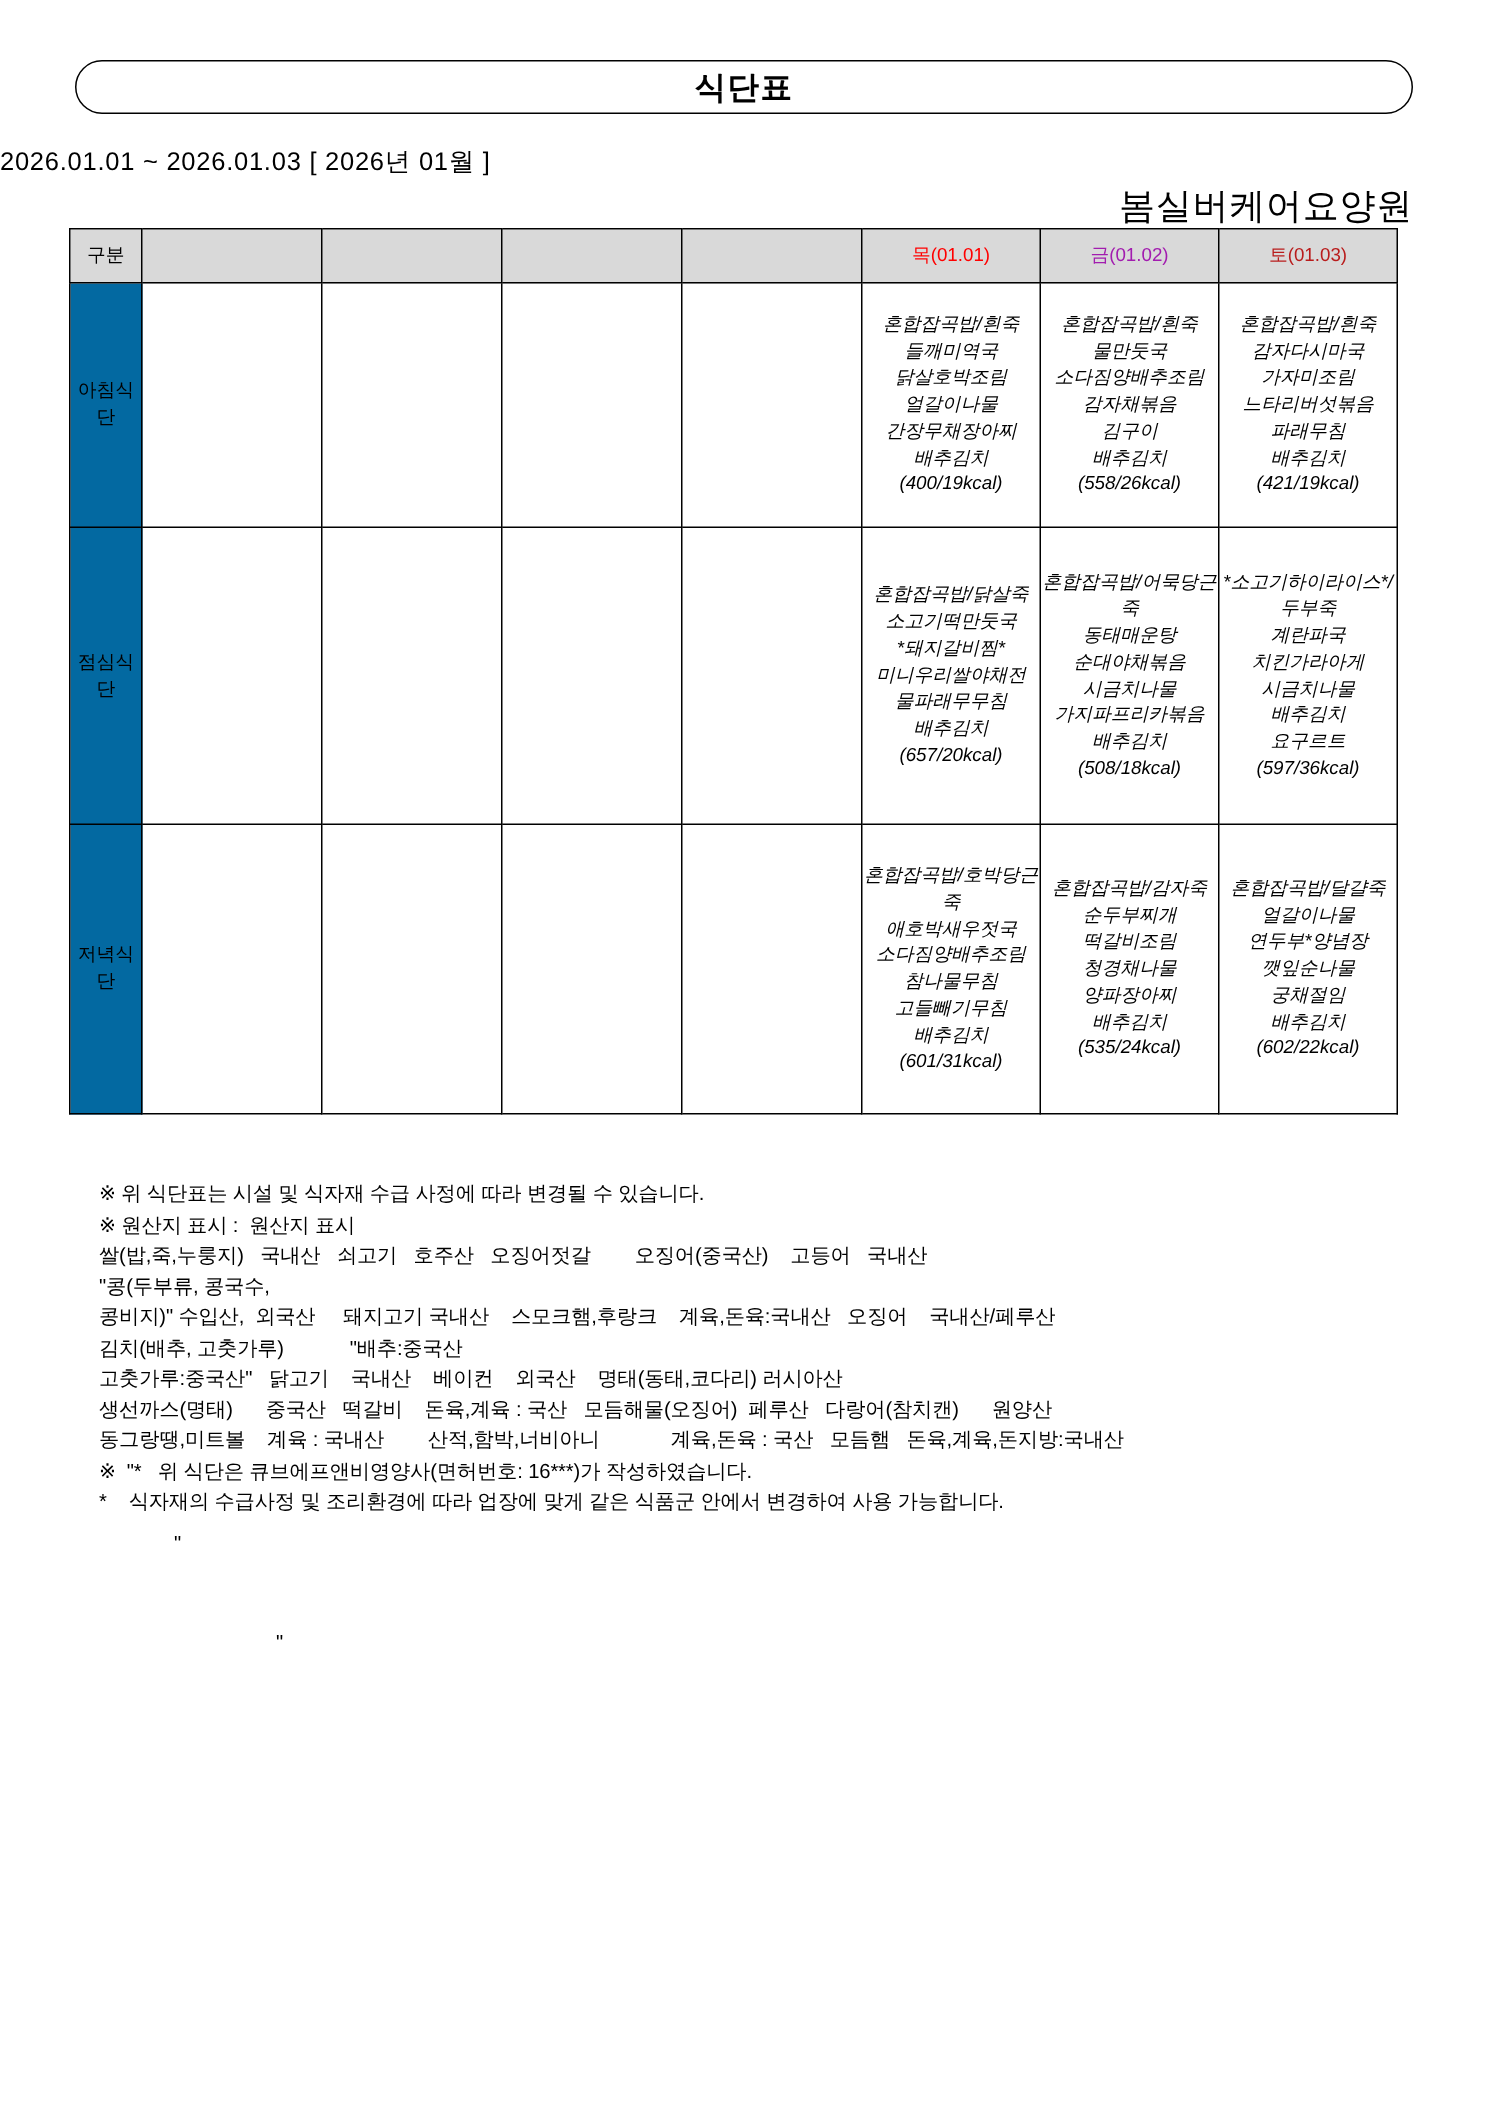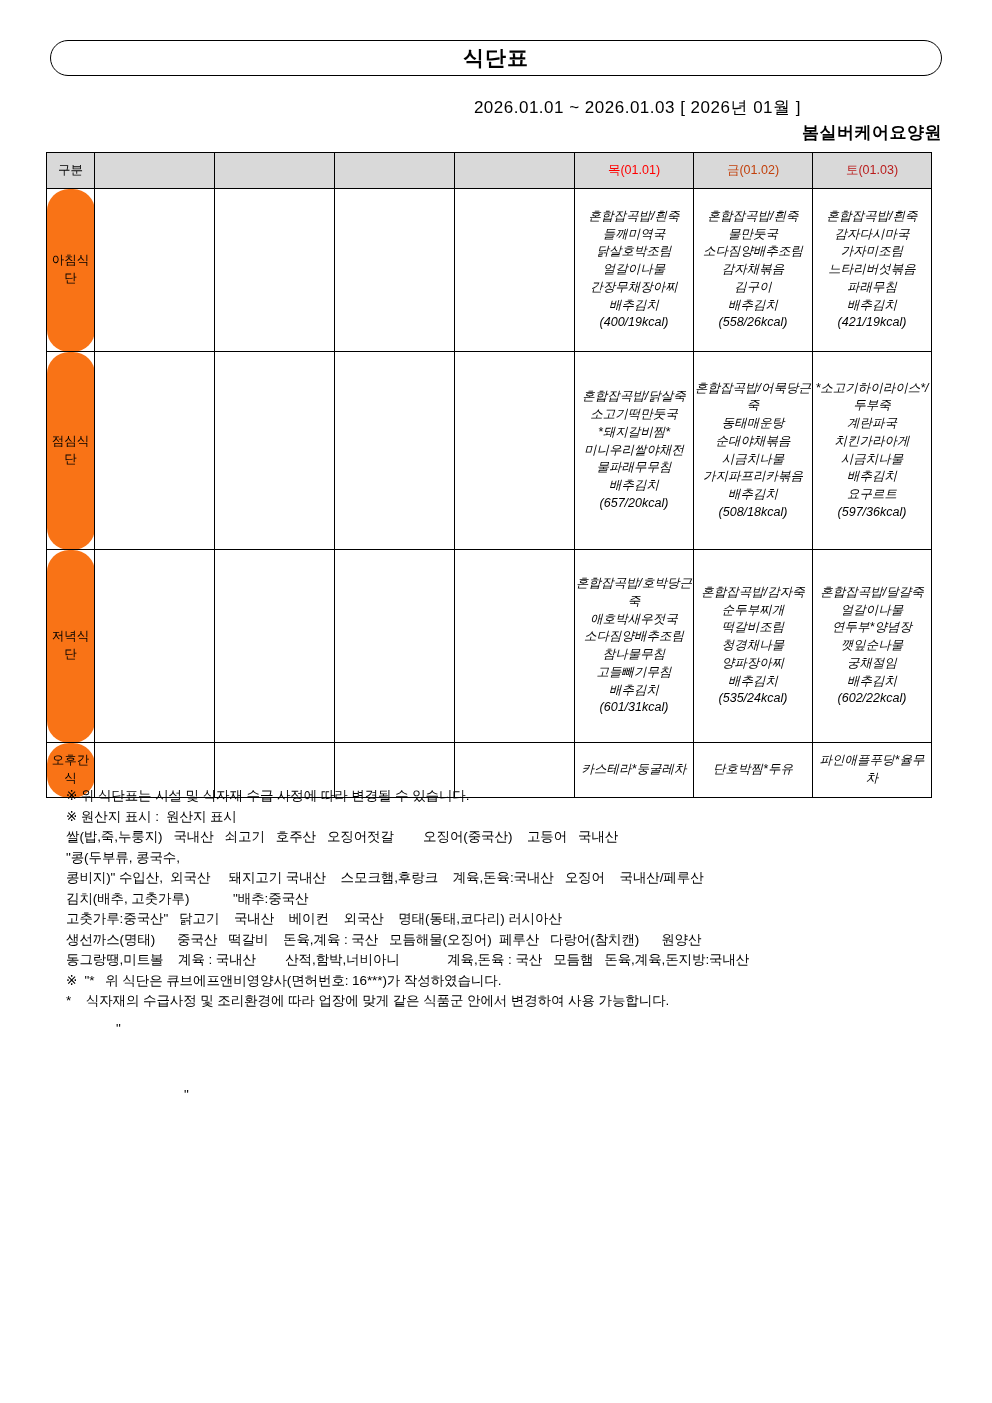--- a/index.html
+++ b/index.html
@@ -34,31 +34,31 @@
     font-size: 21px;
     font-weight: bold;
     letter-spacing: 1px;
   }
 
   #date-range {
     position: absolute;
     left: 0;
     top: 96px;
     width: 801px;
-    text-align: right;
+    text-align: left;
     font-size: 17px;
     letter-spacing: 0.5px;
   }
 
   #facility-name {
     position: absolute;
     right: 50px;
     top: 121px;
-    font-size: 17px;
-    font-weight: bold;
+    font-size: 24px;
+    font-weight: normal;
     letter-spacing: 0.5px;
   }
 
   
   #menu-table {
     position: absolute;
     left: 46px;
     top: 152px;
     width: 880px;
     border-collapse: collapse;
@@ -77,29 +77,28 @@
   .col-blank { width: 120px; }
   .col-day   { width: 119px; }
 
   .hdr-cell {
     background: #d9d9d9;
     height: 31px;
     font-size: 13px;
   }
   .hdr-gubun { background: #d9d9d9; font-size: 13.5px; }
   .day-thu { color: #ff0000; }
-  .day-fri { color: #c2410c; margin-top: 21px; }
+  .day-fri { color: #a21caf; margin-top: 21px; }
   .day-sat { color: #b91c1c; }
 
   .row-label {
-    background: #f97316;
+    background: #0369a1;
     font-size: 13.5px;
     line-height: 1.45;
     width: 48px;
-    border-radius: 22px;
   }
   .menu-cell {
     line-height: 1.48;
     padding: 5px 2px;
     font-style: italic;
   }
   .menu-cell .line { display: block; }
 
   .r-breakfast td { height: 158px; }
   .r-lunch td     { height: 193px; }
@@ -256,35 +255,19 @@
         <td class="menu-cell">
           <span class="line">혼합잡곡밥/달걀죽</span>
           <span class="line">얼갈이나물</span>
           <span class="line">연두부*양념장</span>
           <span class="line">깻잎순나물</span>
           <span class="line">궁채절임</span>
           <span class="line">배추김치</span>
           <span class="line">(602/22kcal)</span>
         </td>
       </tr>
-      <tr class="r-snack">
-        <td class="row-label"><span class="line">오후</span><span class="line">간식</span></td>
-        <td></td>
-        <td></td>
-        <td></td>
-        <td></td>
-        <td class="menu-cell">
-          <span class="line">카스테라*둥굴레차</span>
-        </td>
-        <td class="menu-cell">
-          <span class="line">단호박찜*두유</span>
-        </td>
-        <td class="menu-cell">
-          <span class="line">파인애플푸딩*율무차</span>
-        </td>
-      </tr>
     </tbody>
 </table>
 
 <div id="footnotes"><span class="fn-line">※ 위 식단표는 시설 및 식자재 수급 사정에 따라 변경될 수 있습니다.</span><span class="fn-line">※ 원산지 표시 :  원산지 표시</span><span class="fn-line">쌀(밥,죽,누룽지)   국내산   쇠고기   호주산   오징어젓갈        오징어(중국산)    고등어   국내산</span><span class="fn-line">"콩(두부류, 콩국수,</span><span class="fn-line">콩비지)" 수입산,  외국산     돼지고기 국내산    스모크햄,후랑크    계육,돈육:국내산   오징어    국내산/페루산</span><span class="fn-line">김치(배추, 고춧가루)            "배추:중국산</span><span class="fn-line">고춧가루:중국산"   닭고기    국내산    베이컨    외국산    명태(동태,코다리) 러시아산</span><span class="fn-line">생선까스(명태)      중국산   떡갈비    돈육,계육 : 국산   모듬해물(오징어)  페루산   다랑어(참치캔)      원양산</span><span class="fn-line">동그랑땡,미트볼    계육 : 국내산        산적,함박,너비아니             계육,돈육 : 국산   모듬햄   돈육,계육,돈지방:국내산</span><span class="fn-line">※  "*   위 식단은 큐브에프앤비영양사(면허번호: 16***)가 작성하였습니다.</span><span class="fn-line">*    식자재의 수급사정 및 조리환경에 따라 업장에 맞게 같은 식품군 안에서 변경하여 사용 가능합니다.</span></div>
 
 <span class="stray-quote" id="stray-quote-1">"</span>
 <span class="stray-quote" id="stray-quote-2">"</span>
 
 </body></html>

